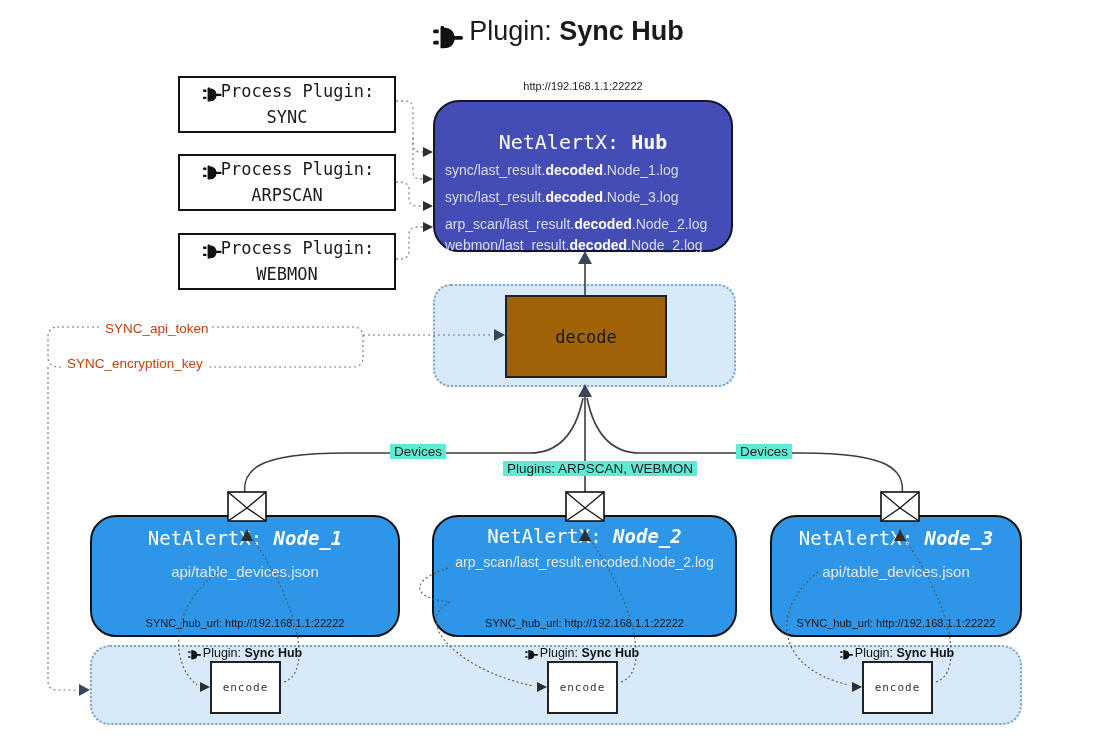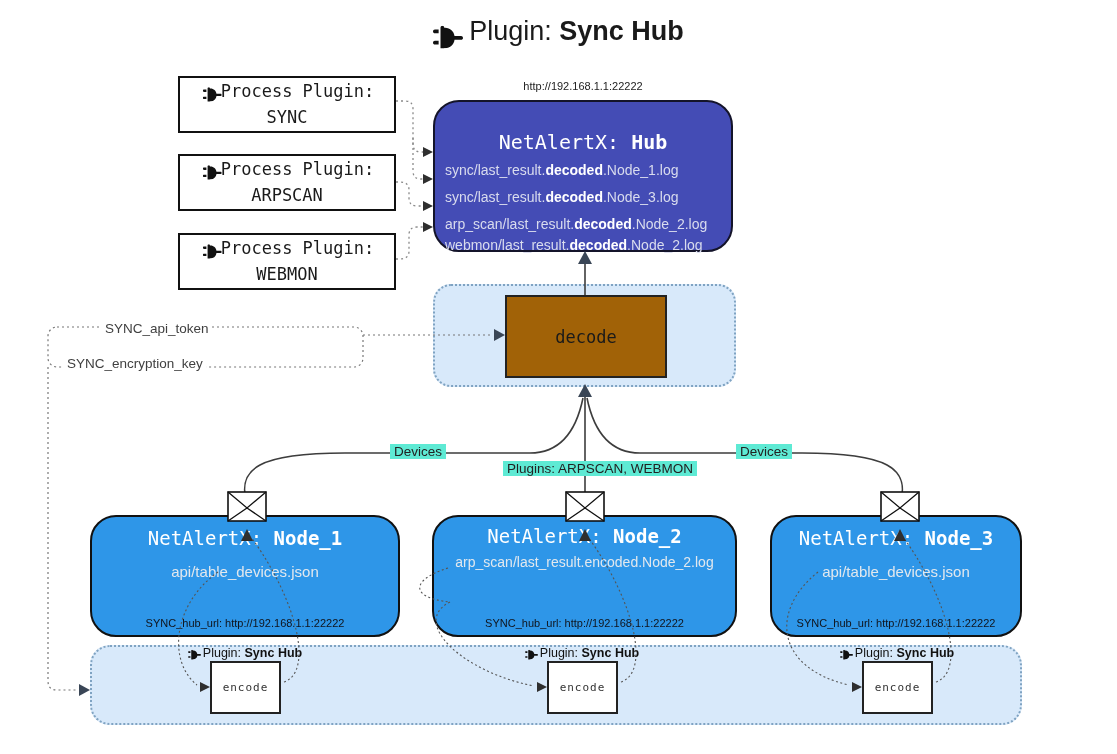--- a/index.html
+++ b/index.html
@@ -23,37 +23,37 @@
   .hub-file{font-size:14px;line-height:19px;color:#d9dcee;padding-left:10px;white-space:nowrap;}
   .hub-file b{color:#fff;font-weight:700;}
   .hf1{margin-top:7px;} .hf2{margin-top:8px;} .hf3{margin-top:8px;} .hf4{margin-top:2px;}
 
   
   .pbox{left:178px;width:218px;height:57px;background:#fff;border:2px solid #111;
         box-sizing:border-box;z-index:1;text-align:center;font-size:17px;line-height:26px;color:#1a1a1a;}
   .pbox .plug{width:19px;height:19px;vertical-align:-4px;margin-right:2px;}
 
   
-  .tok{background:#fff;font-size:13.5px;color:#404040;padding:0 3px;z-index:6;white-space:nowrap;text-align:right;}
+  .tok{background:#fff;font-size:13.5px;color:#c2410c;padding:0 3px;z-index:6;white-space:nowrap;text-align:right;}
 
   
   .panel{background:var(--panel-bg,#d8e9fa);border:2px dotted #7fa3c2;box-sizing:border-box;z-index:1;}
   .decode-panel{left:433px;top:284px;width:303px;height:103px;border-radius:18px;}
   .decode-box{left:505px;top:295px;width:162px;height:83px;background:#a16207;border:2px solid #222;
               box-sizing:border-box;z-index:2;display:flex;align-items:center;justify-content:center;
               font-size:17px;color:#1a1a1a;}
 
   
   .edge-label{background:#5eead4;font-size:13.5px;color:#222;padding:0 4px;z-index:6;white-space:nowrap;}
 
   
   .node{top:515px;height:122px;background:var(--node-bg,#2e96e8);border:2px solid #111;
         border-radius:26px;box-sizing:border-box;z-index:1;text-align:center;}
   .node-title{font-size:19px;color:#fff;margin-top:10px;white-space:nowrap;}
-  .node-title b{font-weight:700;}
+  .node-title b{font-weight:700;font-style:italic;}
   .node-file{font-size:14px;color:#e2e8ee;white-space:nowrap;}
   .node .one{margin-top:14px;font-size:15px;}
   .node .f1{margin-top:7px;} .node .f2{margin-top:9px;}
   .node-hub-url{position:absolute;left:0;right:0;bottom:6px;font-size:11px;color:#10141c;white-space:nowrap;}
 
   
   .bottom-panel{left:90px;top:645px;width:932px;height:80px;border-radius:20px;}
   .enc-label{top:646px;width:160px;text-align:center;font-size:12.5px;color:#111;z-index:2;white-space:nowrap;}
   .enc-label .plug{width:13px;height:13px;vertical-align:-2px;margin-right:2px;}
   .enc-label b{font-weight:700;}

